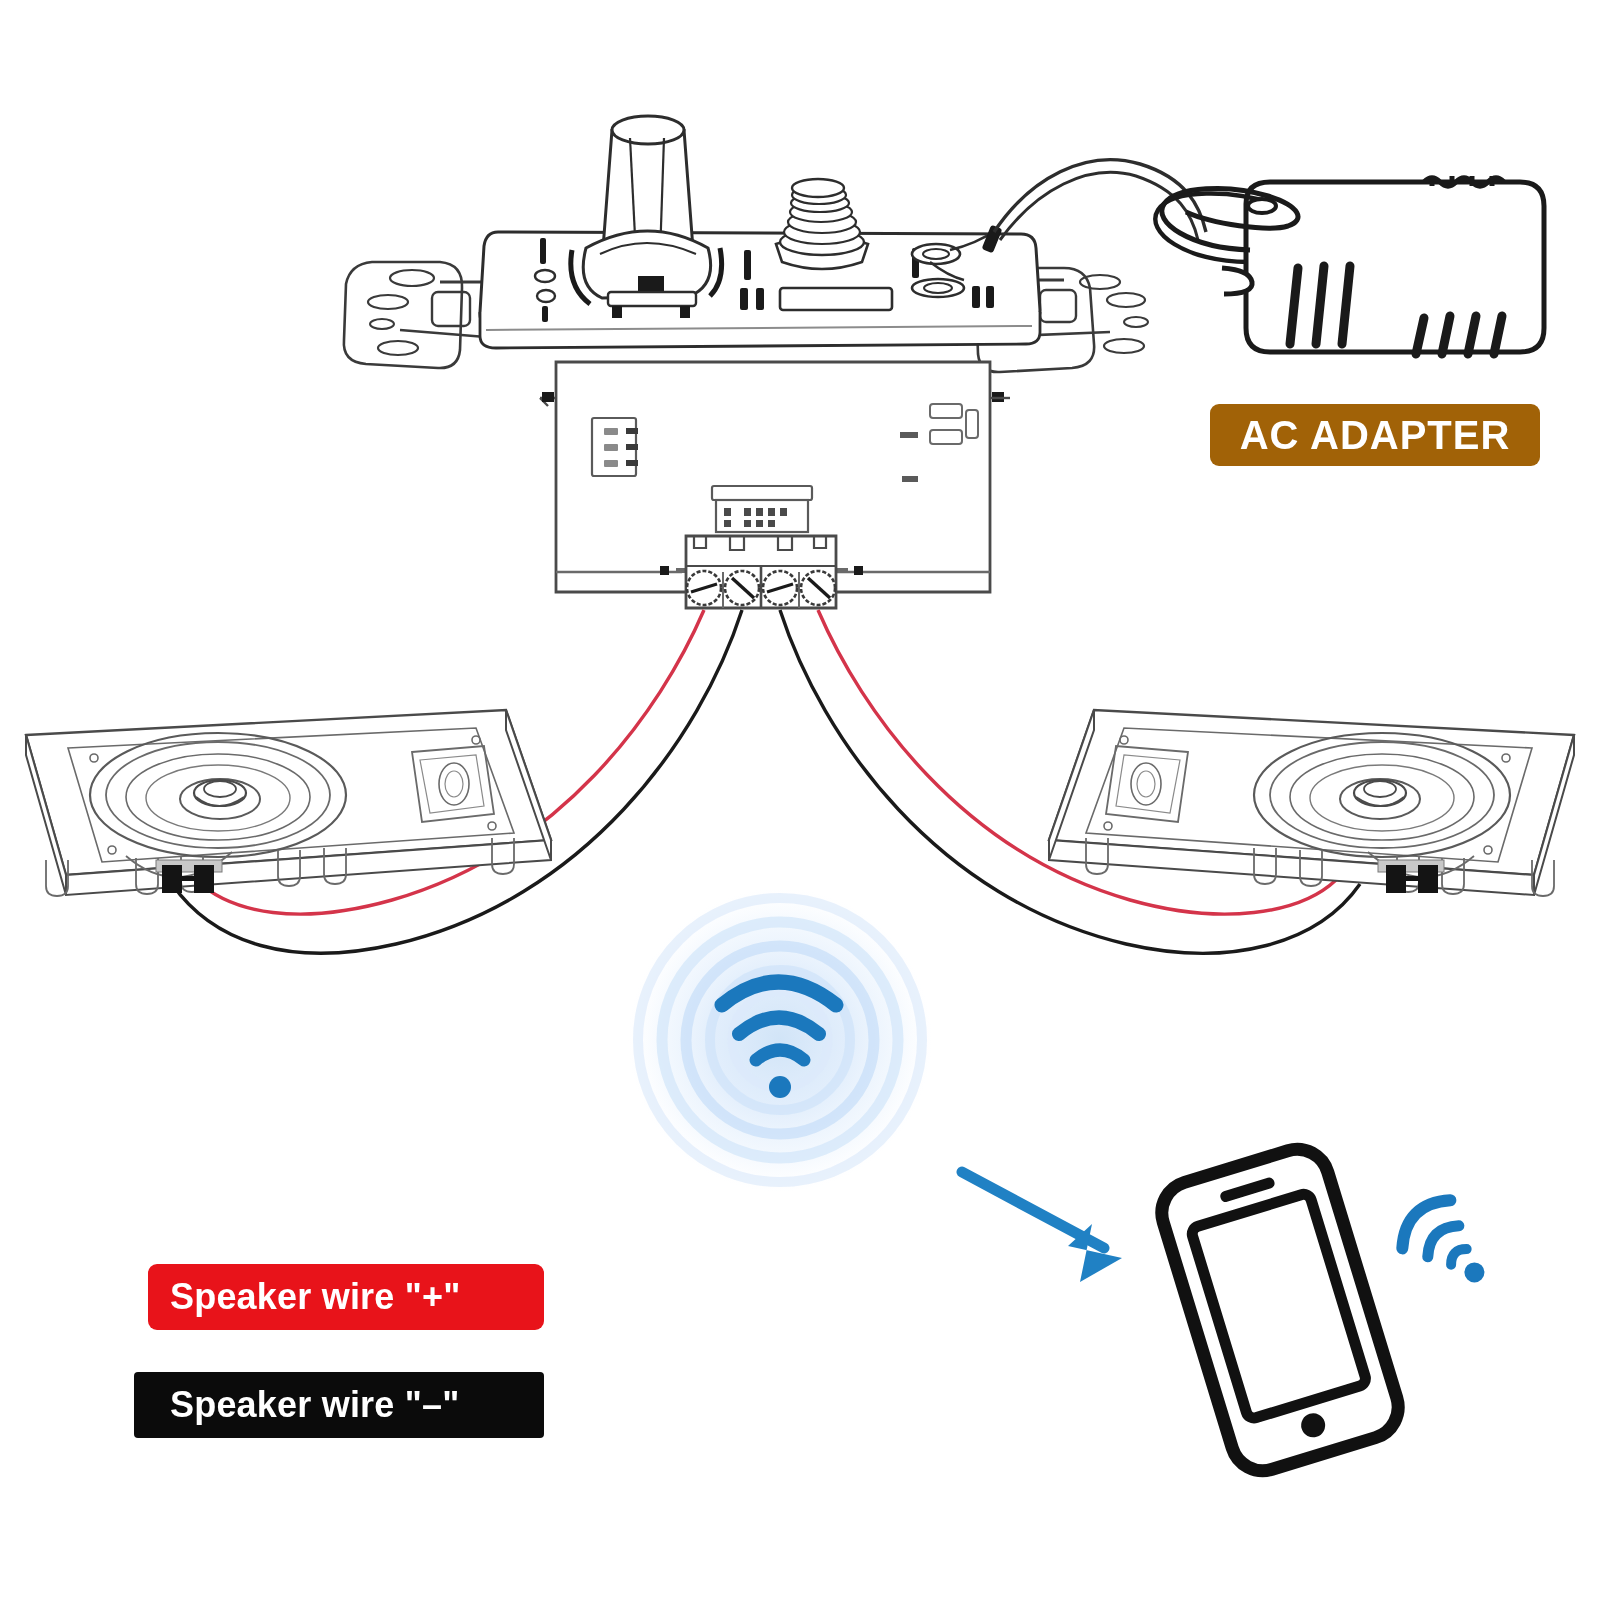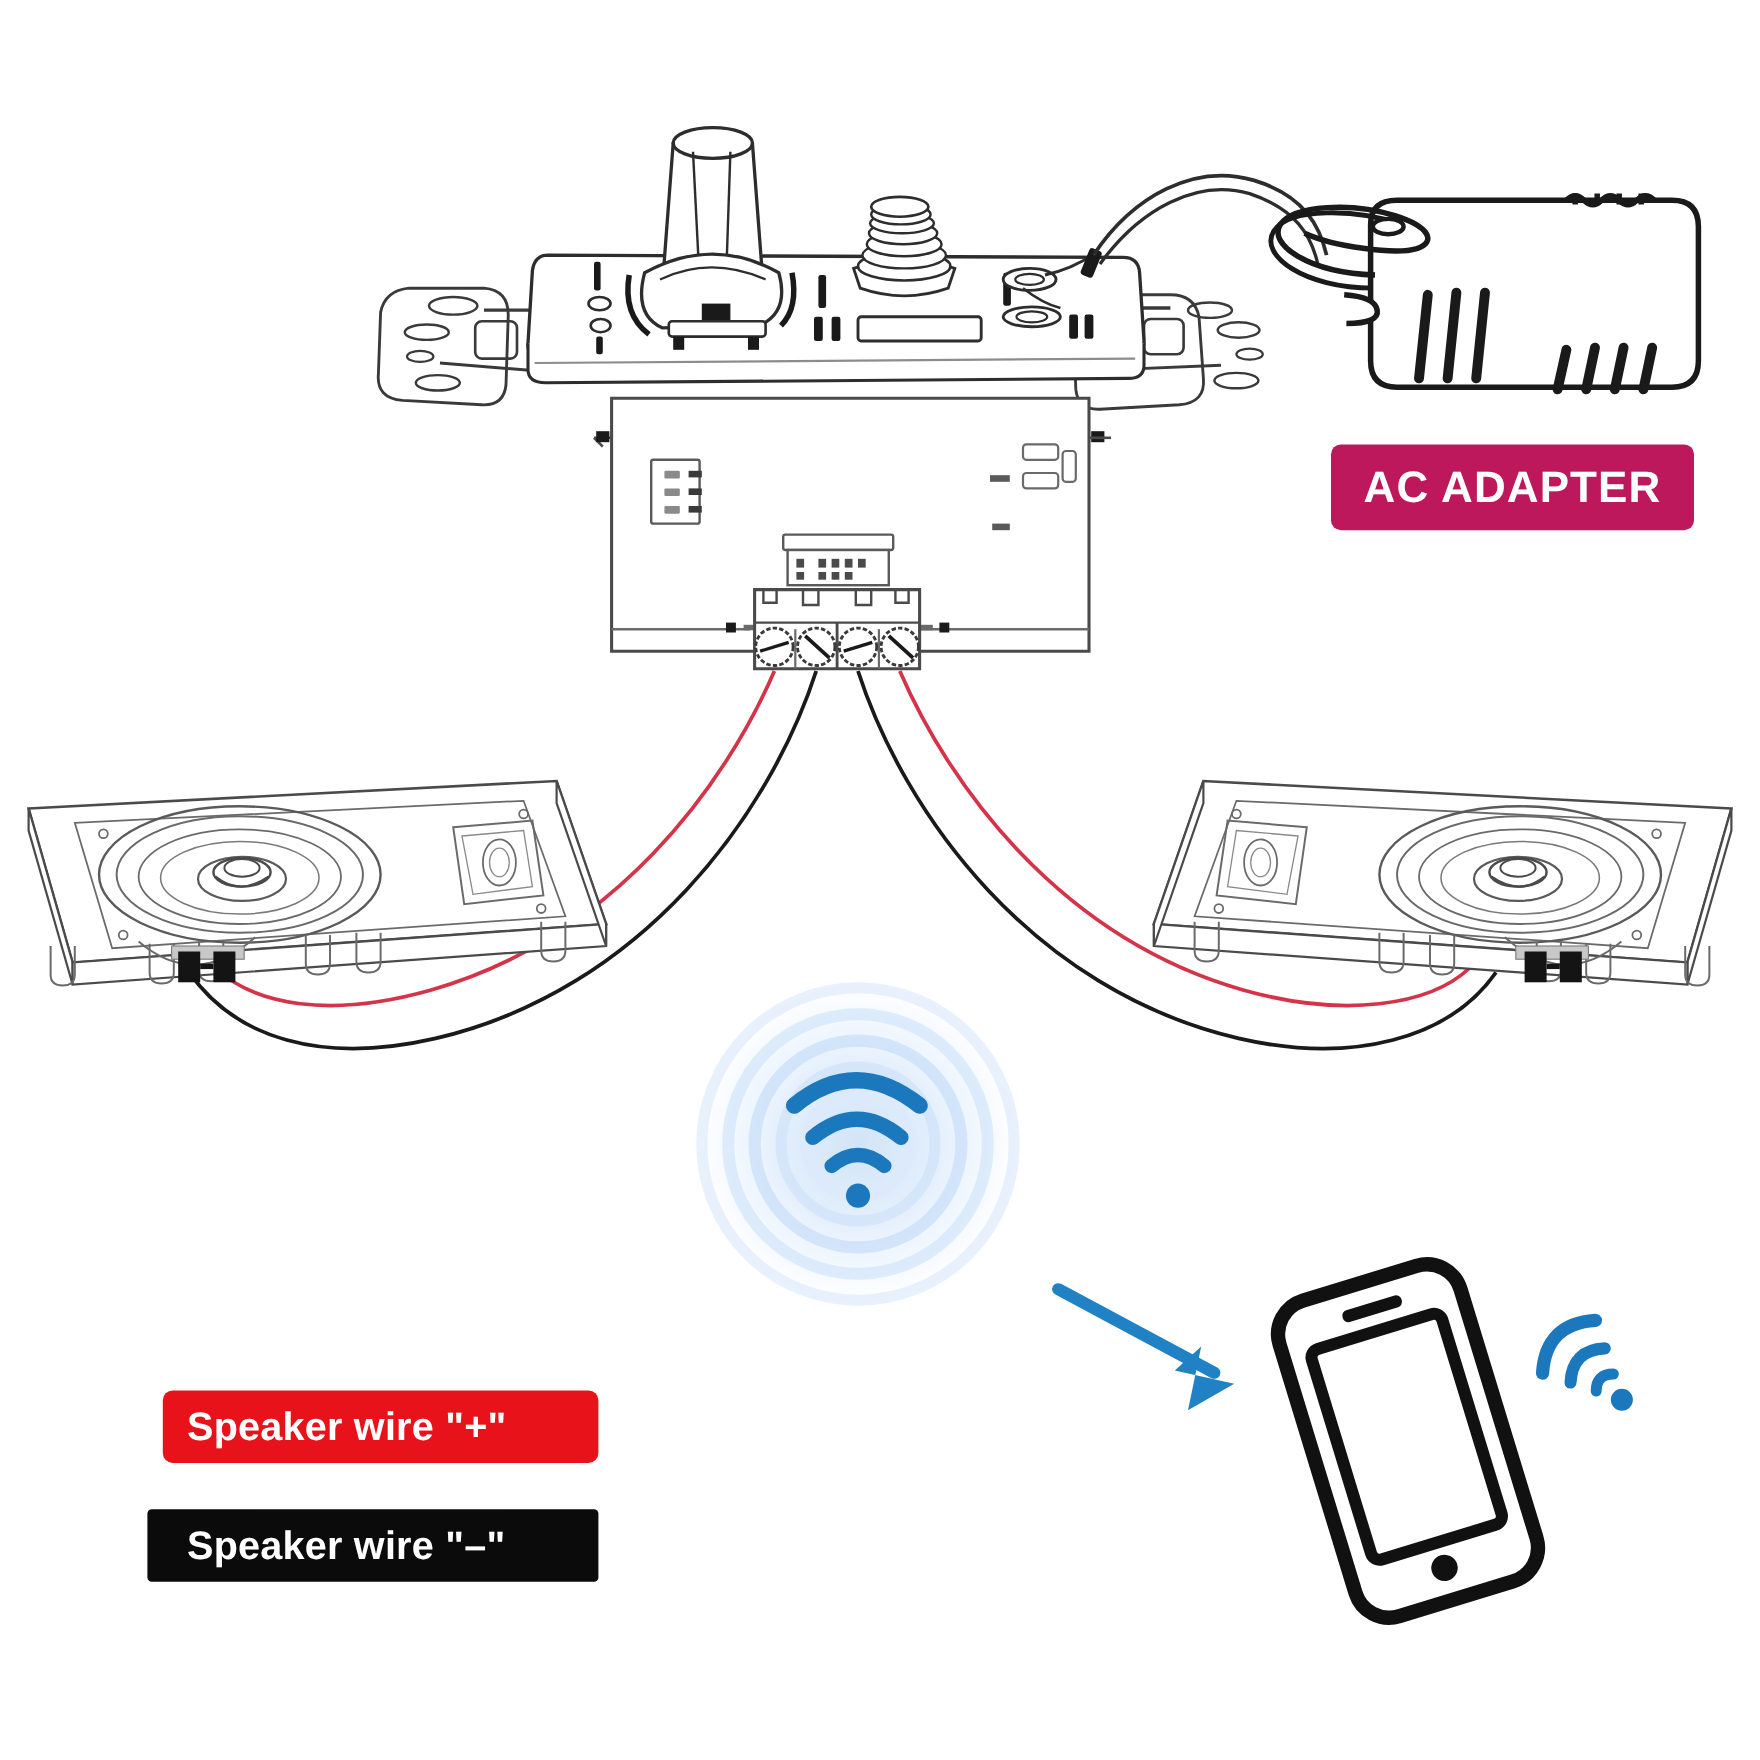--- a/index.html
+++ b/index.html
@@ -33,22 +33,22 @@
     color: #ffffff;
     font-weight: bold;
     letter-spacing: 0.2px;
     white-space: nowrap;
     box-sizing: border-box;
   }
   #ac-adapter-label {
     left: 1210px;
     top: 404px;
     width: 330px;
-    height: 78px;
-    background: #be185d;
+    height: 62px;
+    background: #a16207;
     border-radius: 9px;
     font-size: 40px;
     letter-spacing: 1px;
   }
   #legend-plus {
     left: 148px;
     top: 1264px;
     width: 396px;
     height: 66px;
     background: #e8131a;

